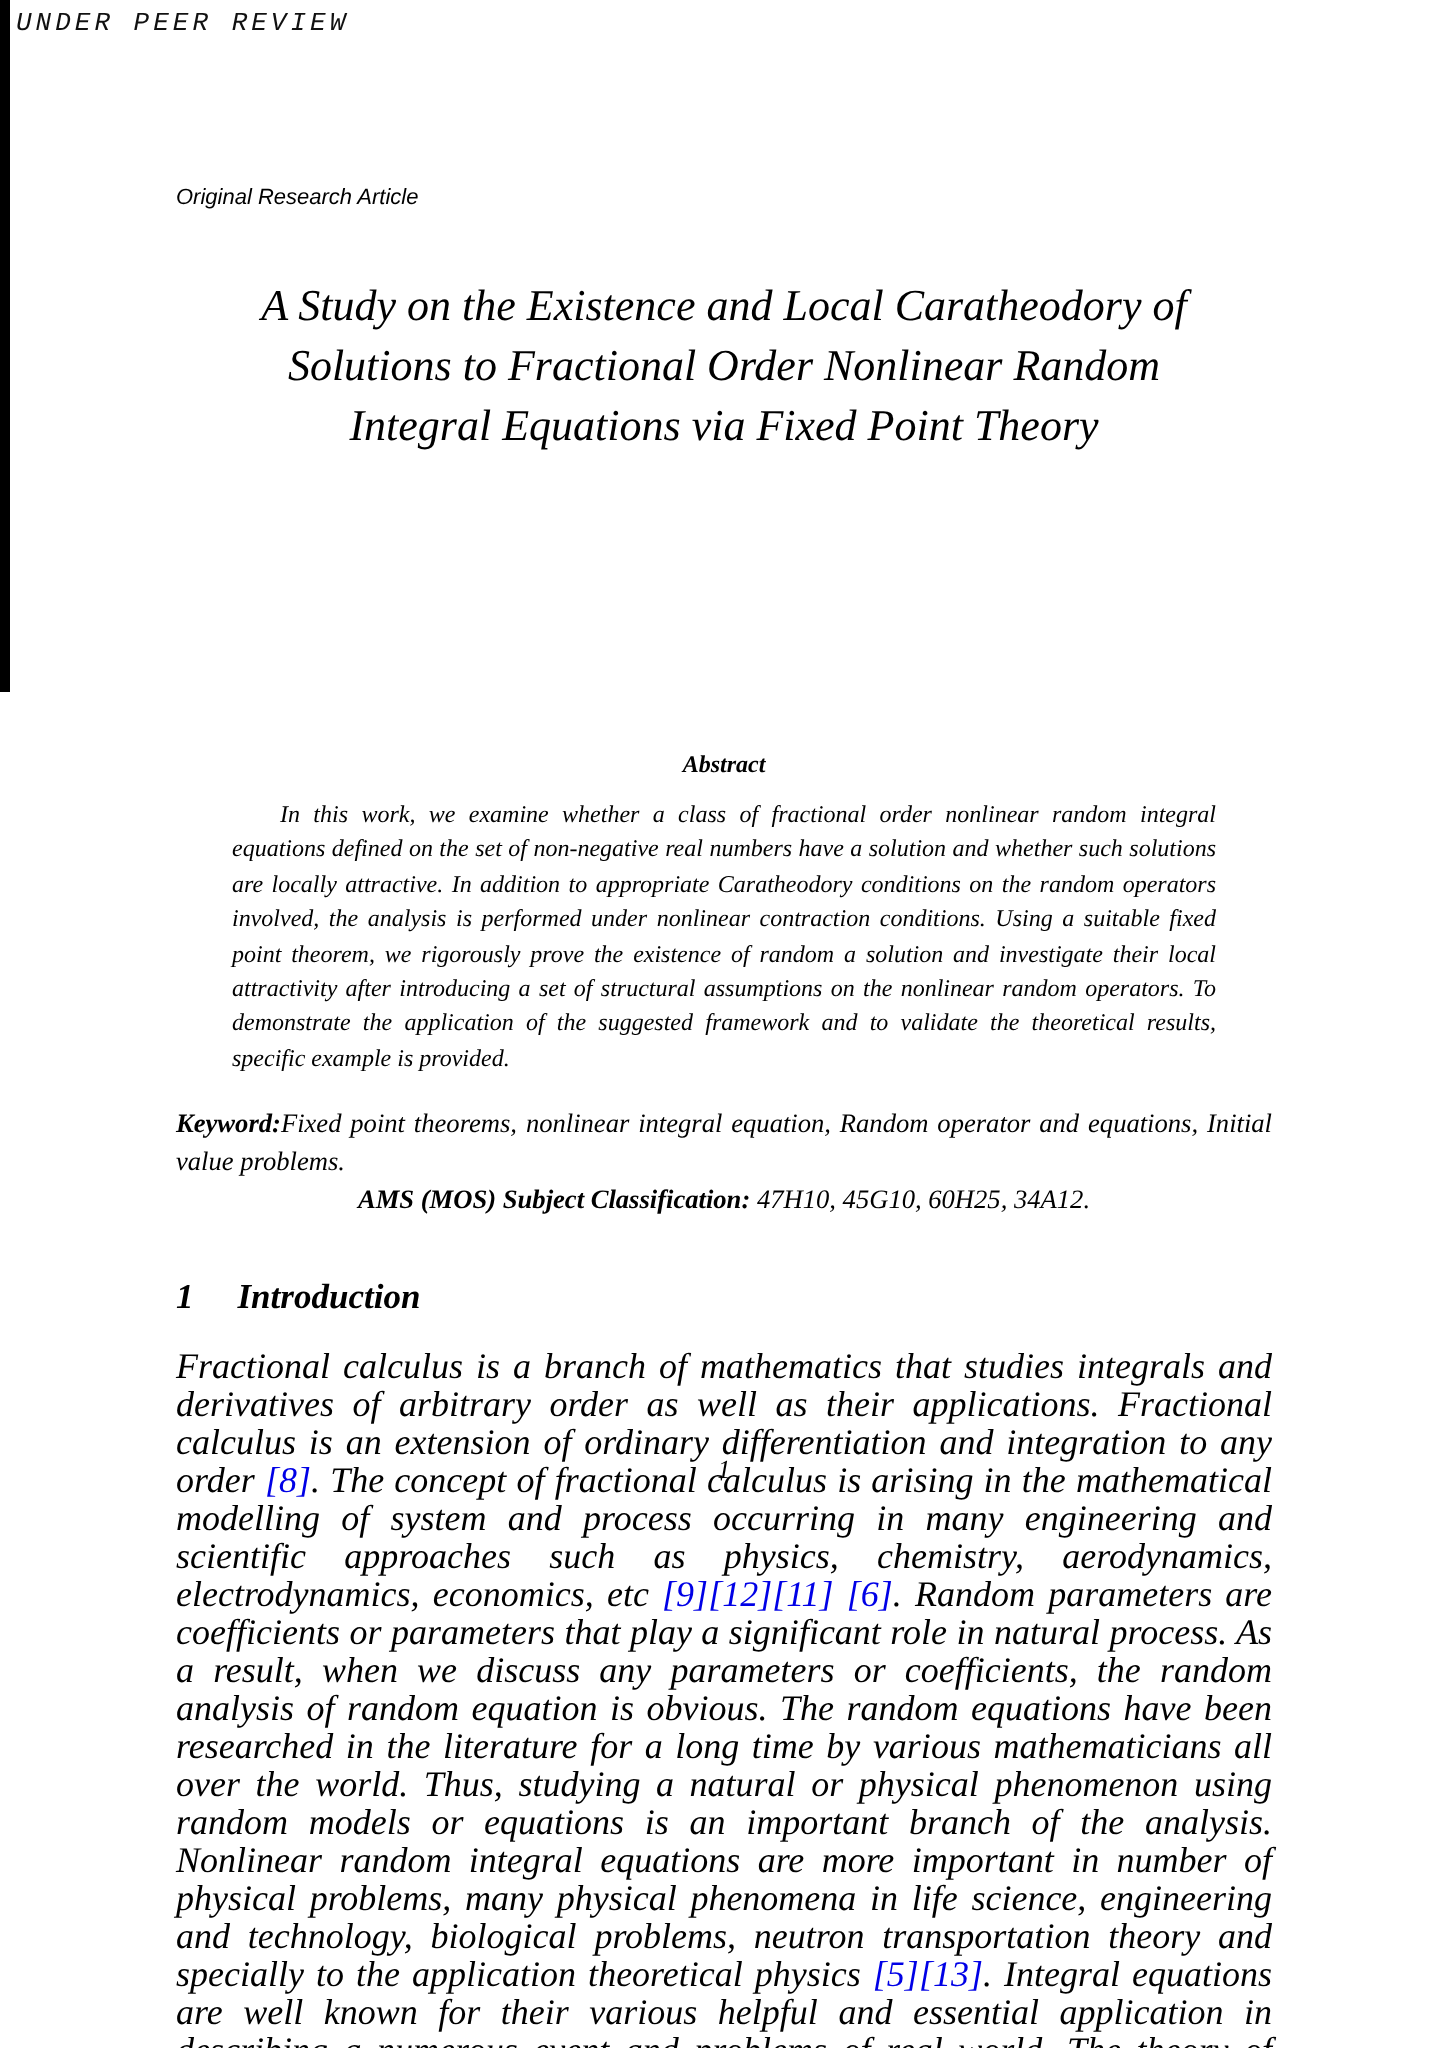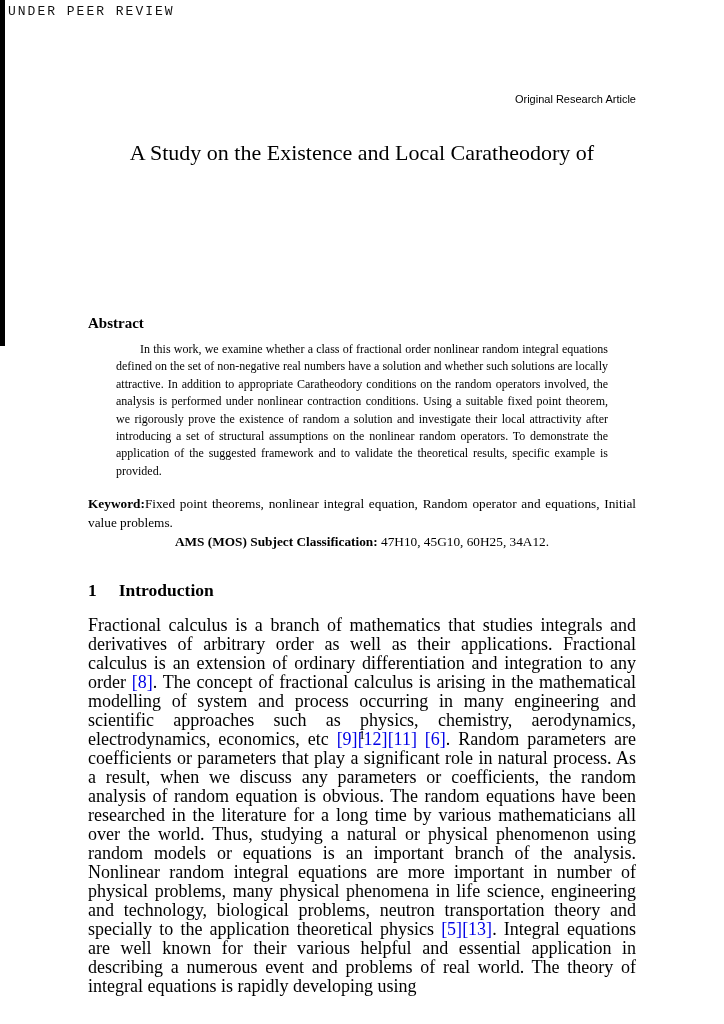--- a/index.html
+++ b/index.html
@@ -4,60 +4,60 @@
 <style>
   html, body { margin: 0; padding: 0; }
   body {
     width: 724px; height: 1024px;
     background: #ffffff;
     font-family: "Liberation Serif", serif;
     color: #000000;
     position: relative;
     overflow: hidden;
   }
-  .page { position: relative; width: 724px; height: 792px; }
+  .page { position: relative; width: 724px; height: 792px; font-style: italic; }
 
   .left-strip {
     position: absolute; left: 0; top: 0;
     width: 5px; height: 346px;
     background: #000000;
   }
 
   .watermark {
     position: absolute; top: 4px; left: 8px;
     font-family: "Liberation Mono", "DejaVu Sans Mono", monospace;
     font-size: 13px; letter-spacing: 2px;
     color: #111111;
     white-space: nowrap;
   }
 
   .content { padding: 0 88px; }
 
   .article-type {
     padding-top: 93px;
-    text-align: right;
+    text-align: left;
     font-family: "Liberation Sans", sans-serif;
     font-size: 11px;
     color: #000000;
   }
 
   .title {
     margin: 33px 10px 0 10px;
     font-size: 22px;
     font-weight: 400;
     line-height: 30px;
     text-align: center;
   }
   .title .tl { display: block; }
 
   .abstract-heading {
     margin-top: 147px;
-    text-align: left;
+    text-align: center;
     font-weight: bold;
-    font-size: 15px;
+    font-size: 12px;
   }
 
   .abstract-text {
     margin: 9px 28px 0 28px;
     font-size: 12px;
     line-height: 17.4px;
     text-align: justify;
     text-indent: 24px;
   }
 
@@ -106,20 +106,22 @@
   <div class="left-strip"></div>
 
   <div class="watermark">UNDER PEER REVIEW</div>
 
   <div class="content">
 
     <div class="article-type">Original Research Article</div>
 
     <h1 class="title">
       <span class="tl">A Study on the Existence and Local Caratheodory of</span>
+      <span class="tl">Solutions to Fractional Order Nonlinear Random</span>
+      <span class="tl">Integral Equations via Fixed Point Theory</span>
     </h1>
 
     <div class="abstract-heading">Abstract</div>
 
     <p class="abstract-text">In this work, we examine whether a class of fractional order nonlinear random integral equations defined on the set of non-negative real numbers have a solution and whether such solutions are locally attractive. In addition to appropriate Caratheodory conditions on the random operators involved, the analysis is performed under nonlinear contraction conditions. Using a suitable fixed point theorem, we rigorously prove the existence of random a solution and investigate their local attractivity after introducing a set of structural assumptions on the nonlinear random operators. To demonstrate the application of the suggested framework and to validate the theoretical results, specific example is provided.</p>
 
     <p class="keywords"><b>Keyword:</b><span>Fixed point theorems, nonlinear integral equation, Random operator and equations, Initial value problems.</span></p>
 
     <p class="ams"><b>AMS (MOS) Subject Classification:</b><span> 47H10, 45G10, 60H25, 34A12.</span></p>
 

